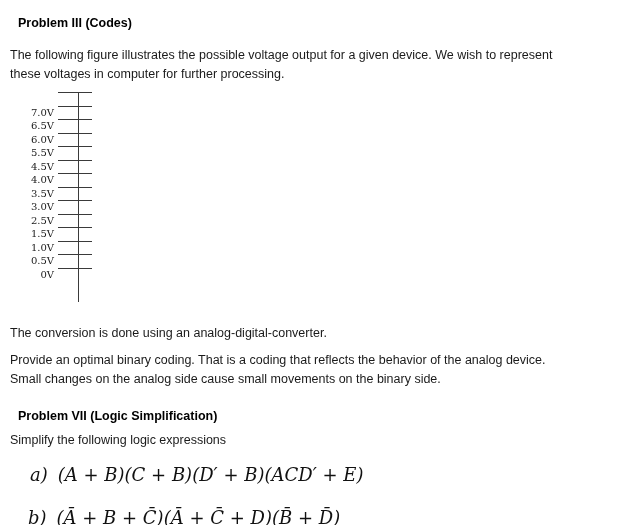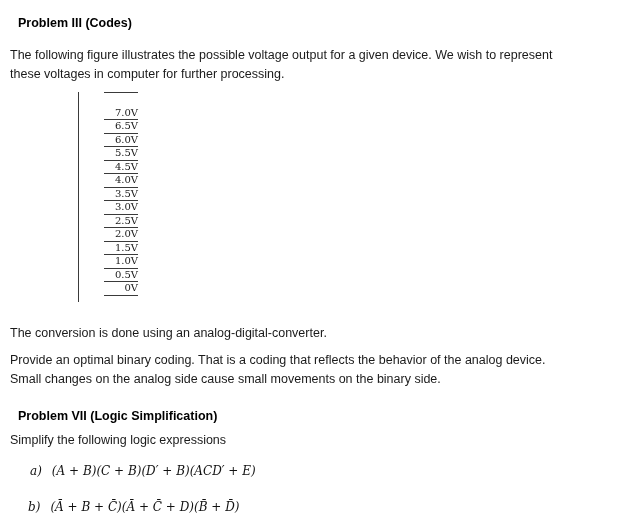--- a/index.html
+++ b/index.html
@@ -44,23 +44,22 @@
   .vline {
     position: absolute;
     left: 60px;
     top: 0;
     width: 1px;
     height: 210px;
     background: #3a3a3a;
   }
   .scale-row {
     display: flex;
-    align-items: flex-end;
+    align-items: flex-start;
     height: 13.5px;
-    flex-direction: column;
   }
   .vlabel {
     display: inline-block;
     width: 36px;
     text-align: right;
     font-family: "DejaVu Serif", serif;
     font-size: 10px;
     color: #1a1a1a;
     line-height: 13.5px;
     white-space: nowrap;
@@ -70,21 +69,21 @@
     margin-left: 4px;
     width: 34px;
     height: 0;
     border-top: 1px solid #3a3a3a;
   }
   
   .math-line {
     margin: 14px 0 0 20px;
     font-family: "DejaVu Serif", serif;
     font-style: italic;
-    font-size: 12px;
+    font-size: 18px;
     color: #111;
   }
   .math-line.mathb {
     margin-top: 22px;
     margin-left: 18px;
   }
   .math-label {
     margin-right: 10px;
   }
 </style>
@@ -134,24 +133,20 @@
     </div>
     <div class="scale-row">
       <span class="vlabel">3.0V</span>
       <span class="tick"></span>
     </div>
     <div class="scale-row">
       <span class="vlabel">2.5V</span>
       <span class="tick"></span>
     </div>
     <div class="scale-row">
-      <span class="vlabel">2.0V</span>
-      <span class="tick"></span>
-    </div>
-    <div class="scale-row">
       <span class="vlabel">1.5V</span>
       <span class="tick"></span>
     </div>
     <div class="scale-row">
       <span class="vlabel">1.0V</span>
       <span class="tick"></span>
     </div>
     <div class="scale-row">
       <span class="vlabel">0.5V</span>
       <span class="tick"></span>

